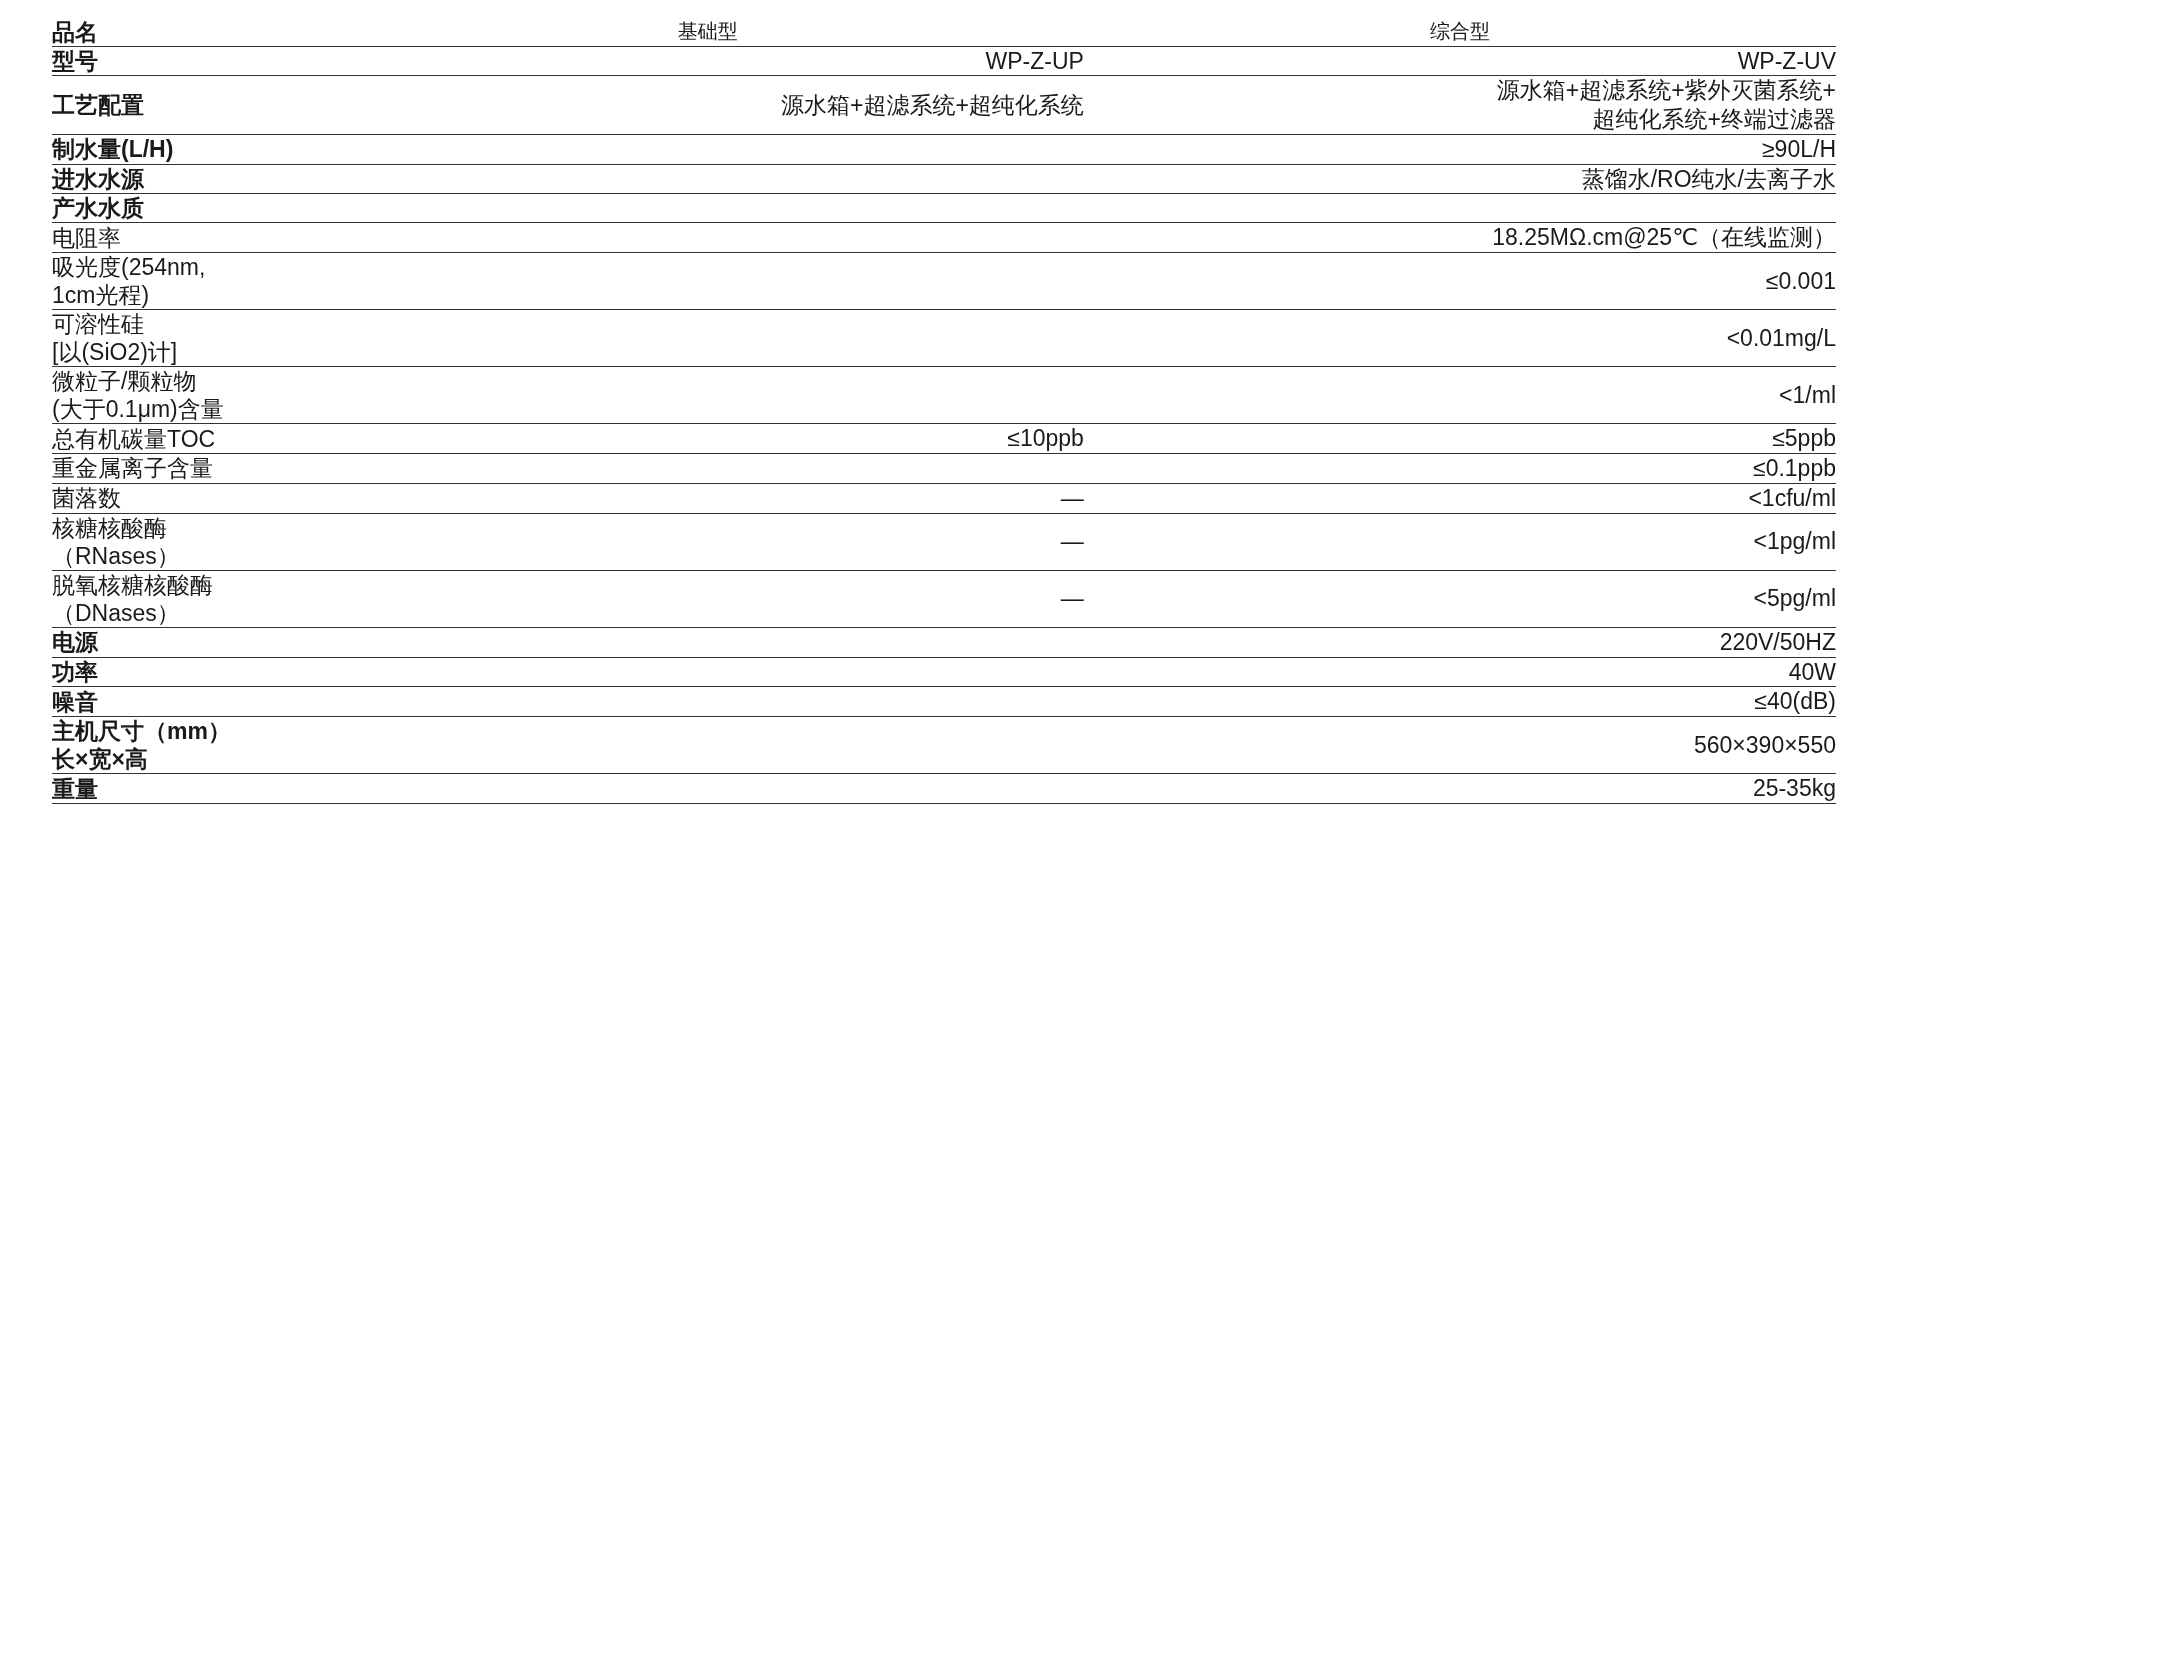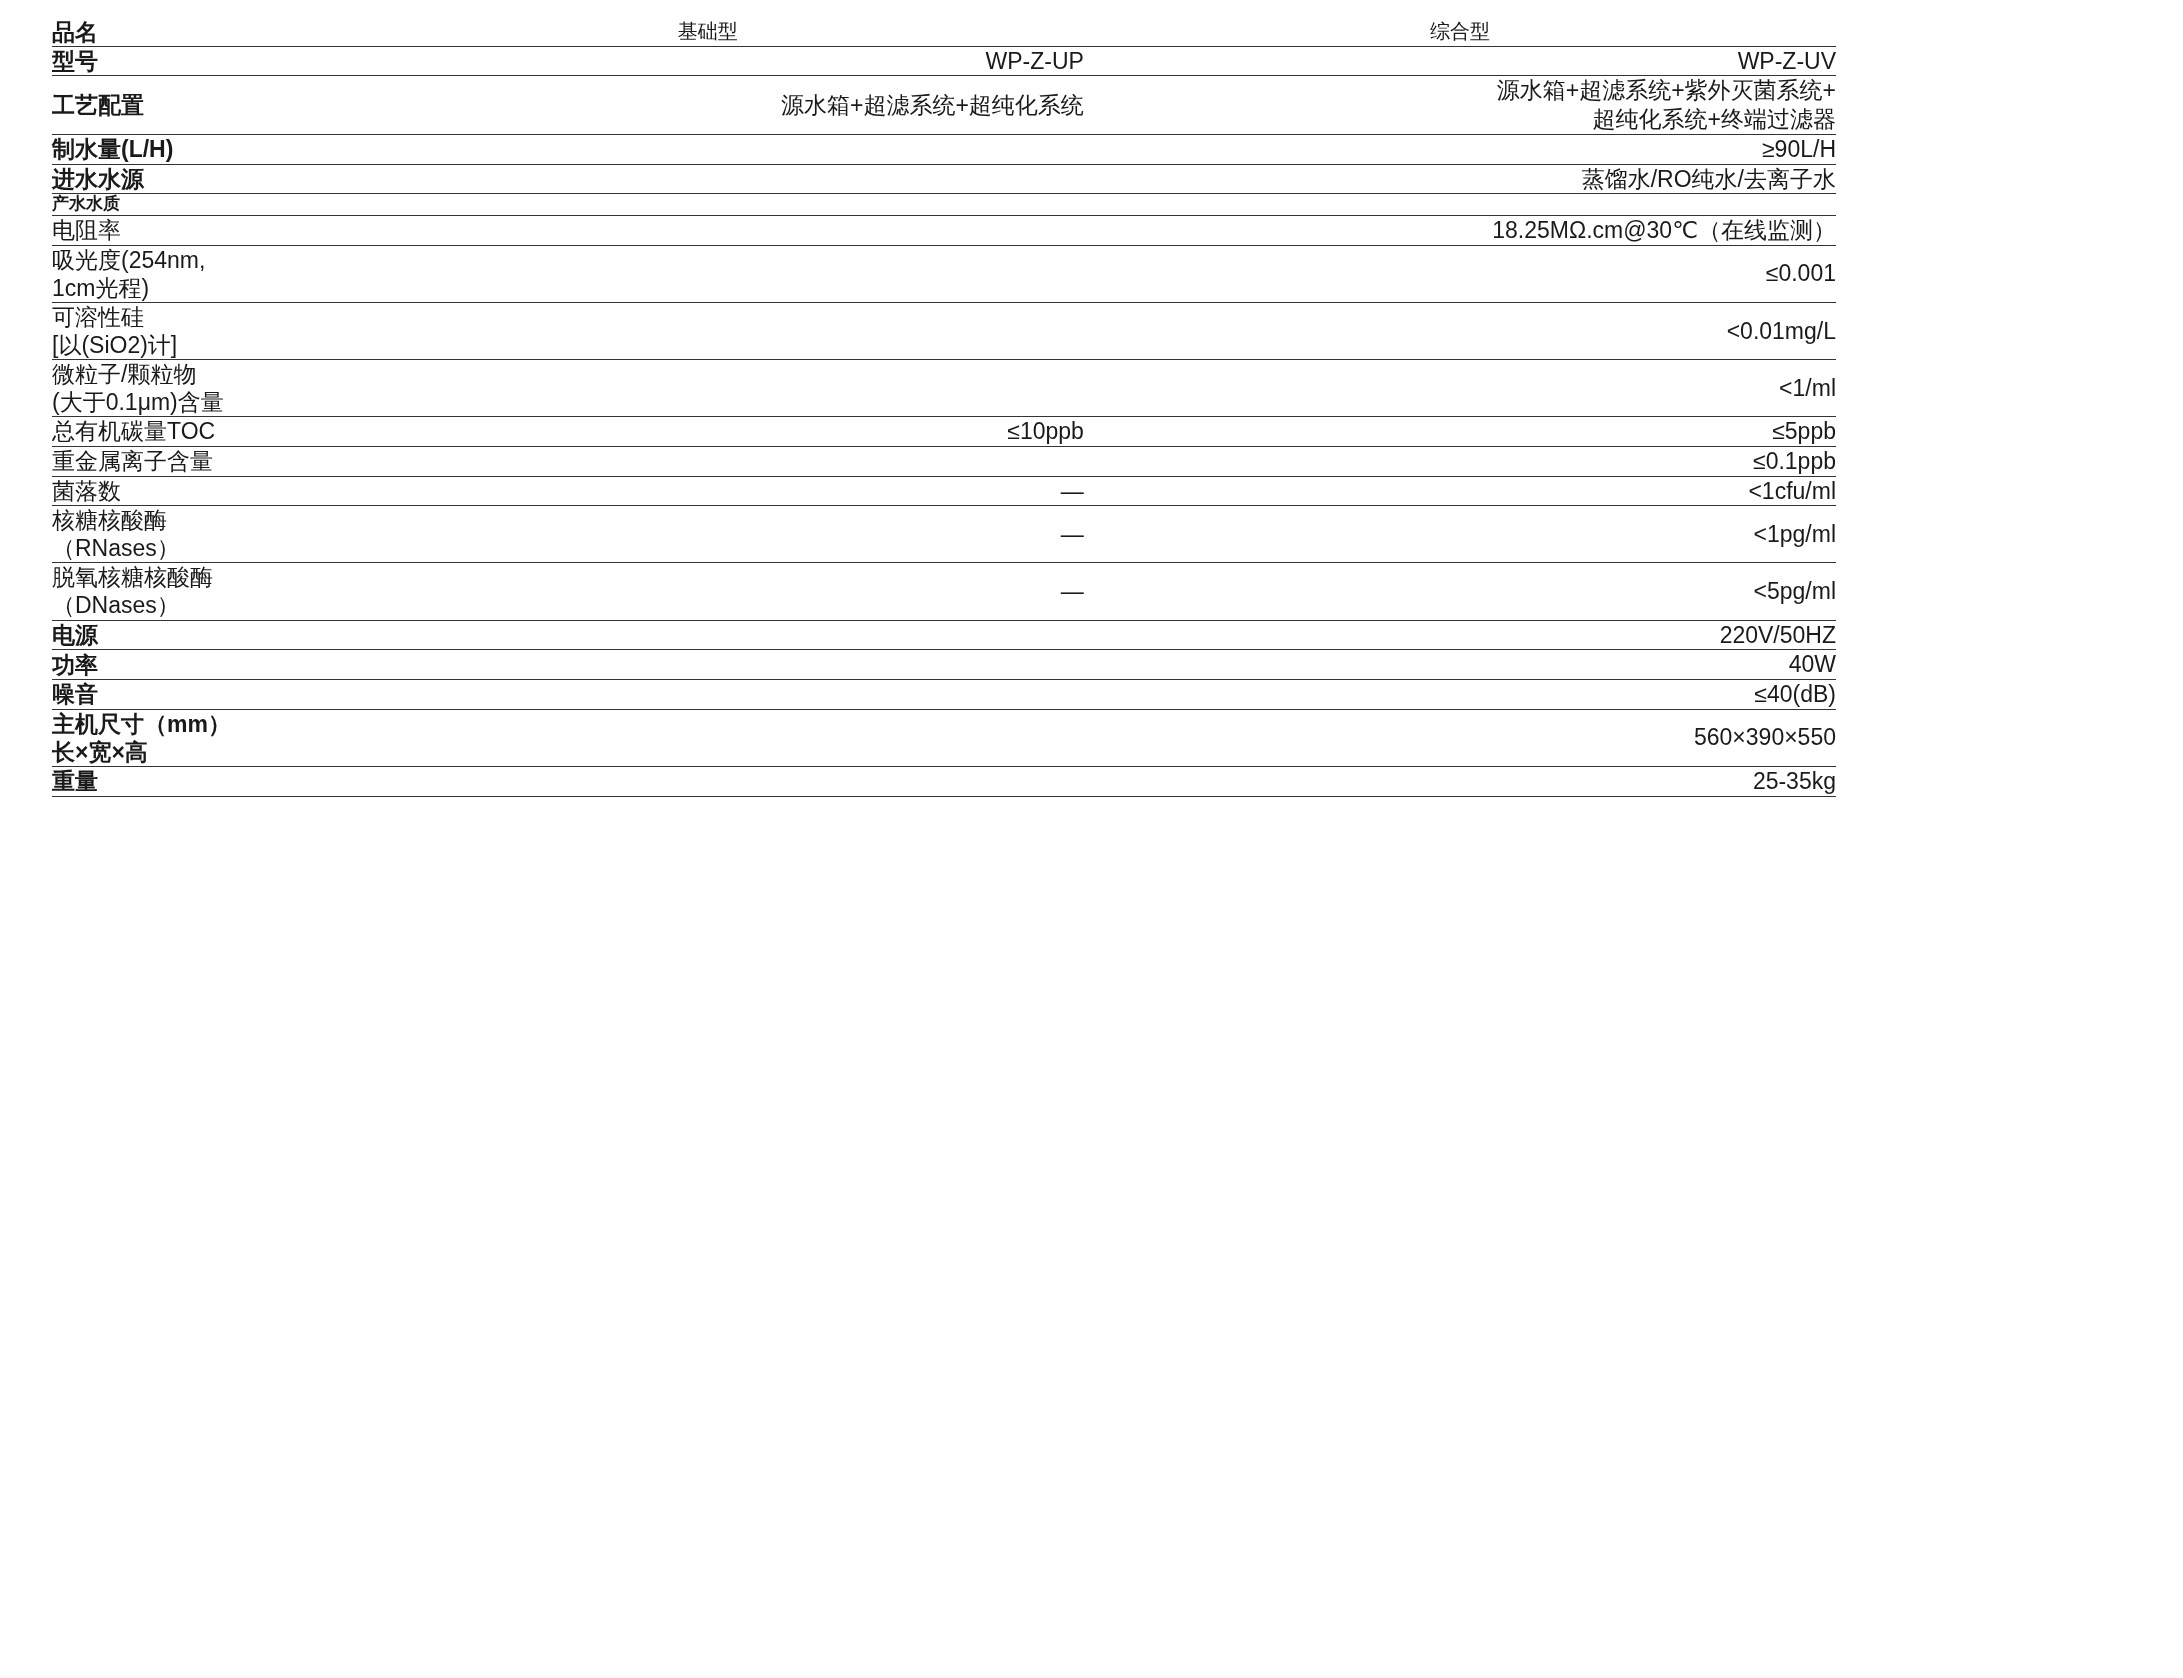--- a/index.html
+++ b/index.html
@@ -57,21 +57,21 @@
   .head-val {
     font-size: 20px;
     text-align: center;
     padding: 6.1px 4.4px 11.4px 4.4px;
   }
   .row-head td {
     border-bottom: 1.3px solid #333333;
   }
   .section td {
     padding: 13px 0 11.4px 6.1px;
-    font-size: 17px;
+    font-size: 23px;
     font-weight: bold;
   }
 </style>
 </head>
 <body>
 
 <div class="page">
   <table class="spec">
     <colgroup>
       <col class="c-label">
@@ -101,21 +101,21 @@
         </tr>
         <tr>
           <td class="lbl bold">进水水源</td>
           <td colspan="2" class="val vsep">蒸馏水/RO纯水/去离子水</td>
         </tr>
         <tr class="section">
           <td colspan="3" class="lbl bold">产水水质</td>
         </tr>
         <tr>
           <td class="lbl">电阻率</td>
-          <td colspan="2" class="val vsep">18.25MΩ.cm@30℃（在线监测）</td>
+          <td colspan="2" class="val vsep">18.25MΩ.cm@25℃（在线监测）</td>
         </tr>
         <tr>
           <td class="lbl">吸光度(254nm,
 1cm光程)</td>
           <td colspan="2" class="val vsep">≤0.001</td>
         </tr>
         <tr>
           <td class="lbl">可溶性硅
 [以(SiO2)计]</td>
           <td colspan="2" class="val vsep">&lt;0.01mg/L</td>

